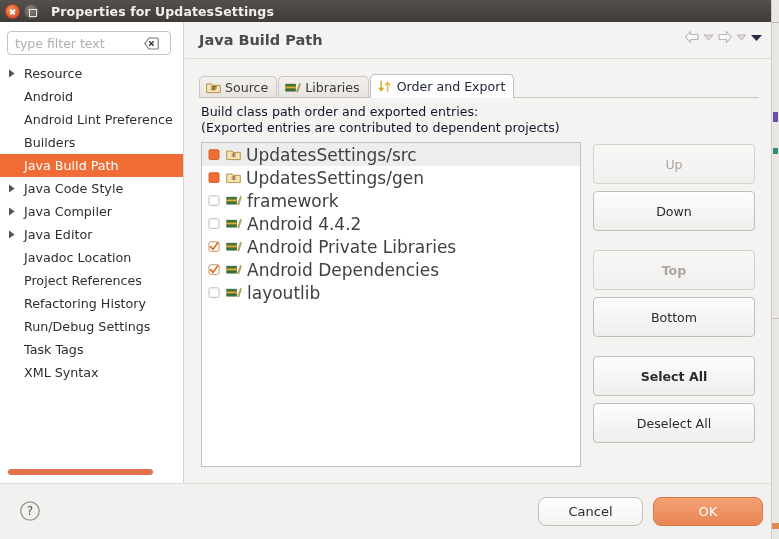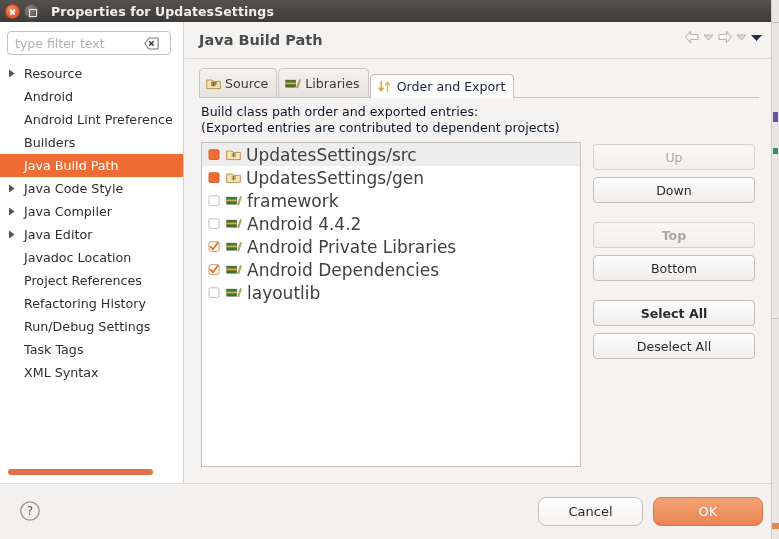--- a/index.html
+++ b/index.html
@@ -157,21 +157,21 @@
     width: 100%; height: 1px; background: #e0ddd9;
   }
 
   
   .tab-strip {
     position: absolute; left: 14px; top: 52px;
     width: 560px; height: 24px;
     display: flex; align-items: flex-end;
   }
   .tab {
-    height: 30px;
+    height: 22px;
     display: flex; align-items: center;
     padding: 0 8px 0 6px;
     border: 1px solid #c9c5c1;
     border-bottom: none;
     border-radius: 5px 5px 0 0;
     background: linear-gradient(to bottom, #f3f1ef 0%, #e6e3df 100%);
     font-size: 12.6px;
     color: #3b3b3b;
     margin-right: 1px;
     position: relative;
@@ -217,21 +217,21 @@
   .cb { flex: 0 0 auto; margin-right: 5px; line-height: 0; }
   .row-icon { flex: 0 0 auto; margin-right: 5px; line-height: 0; }
 
   
   .side-buttons {
     position: absolute; left: 408px; top: 122px;
     width: 162px;
   }
   .btn {
     display: block;
-    width: 162px; height: 26px;
+    width: 162px; height: 40px;
     border: 1px solid #c2beba;
     border-radius: 4px;
     background: linear-gradient(to bottom, #fdfdfd 0%, #f0eeec 100%);
     font-size: 12.6px;
     color: #2b2b2b;
     font-family: "DejaVu Sans", "Liberation Sans", sans-serif;
     cursor: pointer;
     padding: 0;
   }
   .btn + .btn { margin-top: 7px; }

